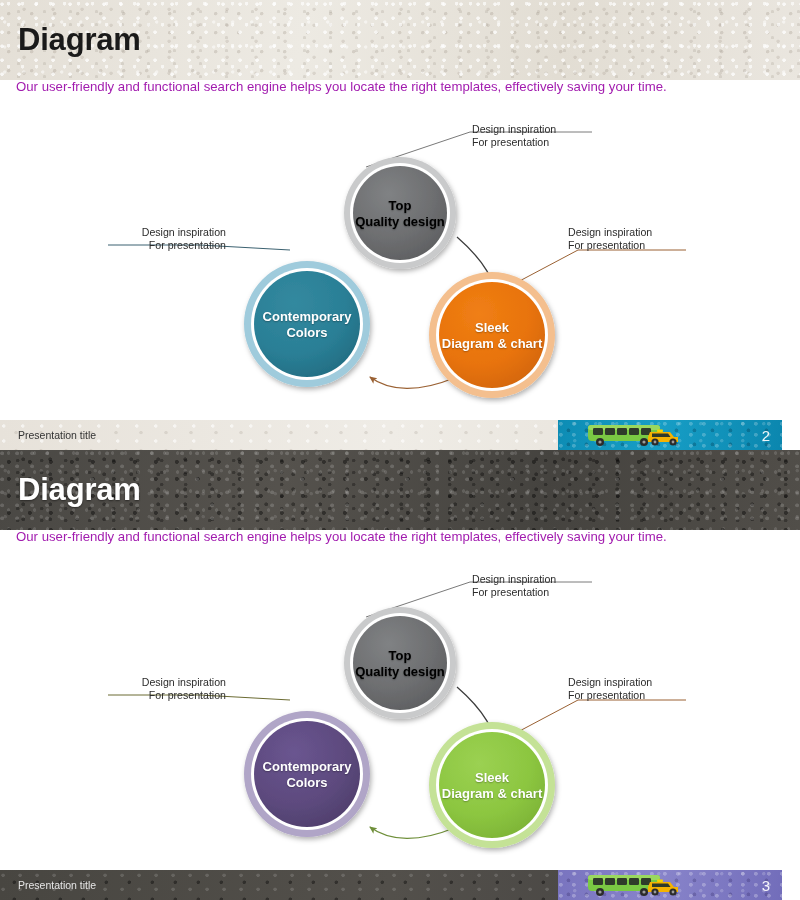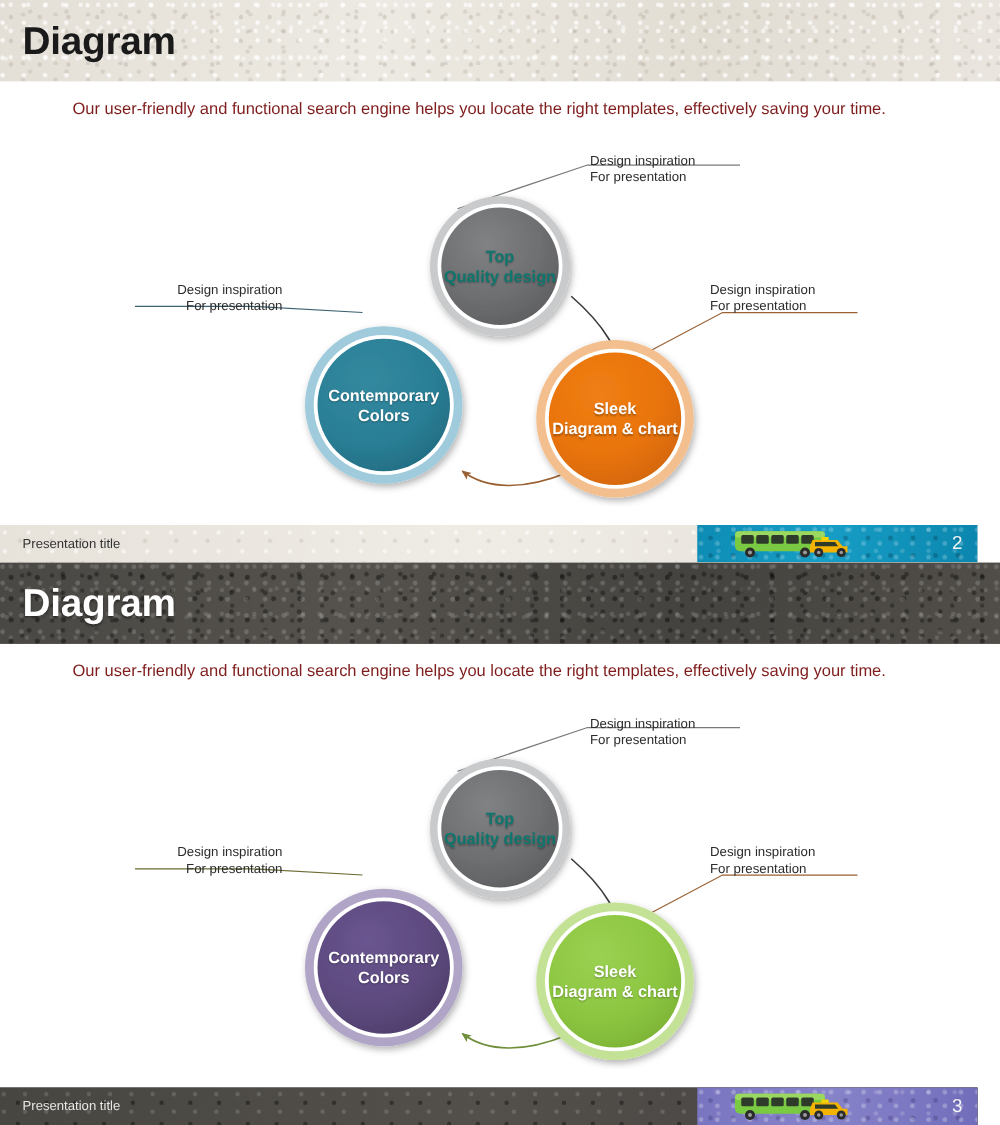--- a/index.html
+++ b/index.html
@@ -17,21 +17,21 @@
     left: 0; width: 800px;
     background: #ffffff;
     overflow: hidden;
   }
   .slide-1 { top: 0; height: 450px; }
   .slide-2 { top: 450px; height: 450px; }
 
   
   .header {
     position: absolute; left: 0; top: 0;
-    width: 800px; height: 65px;
+    width: 800px; height: 80px;
     overflow: hidden;
   }
   .header-light {
     background-color: #e8e4dc;
     background-image:
       radial-gradient(circle at 12% 30%, rgba(255,255,255,.75) 0 1.5px, transparent 2px),
       radial-gradient(circle at 38% 72%, rgba(160,150,138,.30) 0 1.5px, transparent 2px),
       radial-gradient(circle at 61% 18%, rgba(255,255,255,.65) 0 1.6px, transparent 2px),
       radial-gradient(circle at 83% 58%, rgba(168,158,146,.28) 0 1.4px, transparent 2px),
       radial-gradient(circle at 25% 88%, rgba(255,255,255,.5) 0 1.3px, transparent 2px),
@@ -65,22 +65,21 @@
     text-shadow: 0 1px 2px rgba(0,0,0,.45);
   }
 
   
   .body-text {
     position: absolute;
     left: 16px; top: 77px;
     width: 700px;
     font-size: 13.2px;
     line-height: 19px;
-    color: #7f1d1d;
-    margin-left: 42px;
+    color: #a21caf;
   }
 
   
   .diagram {
     position: absolute;
     left: 0; top: 105px;
     width: 800px; height: 300px;
   }
   .diagram svg { display: block; width: 800px; height: 300px; }
 
@@ -88,21 +87,21 @@
     position: absolute;
     color: #ffffff;
     font-weight: bold;
     font-size: 13px;
     line-height: 15.5px;
     text-align: center;
     text-shadow: 0 1px 1.5px rgba(0,0,0,.30);
     pointer-events: none;
     white-space: nowrap;
   }
-  .node-label.gray { color: #0f766e; text-align: center; }
+  .node-label.gray { color: #000000; text-align: center; }
 
   .callout {
     position: absolute;
     font-size: 10.6px;
     line-height: 13px;
     color: #2b2b2b;
     white-space: nowrap;
   }
   .callout.right-align { text-align: right; }
   .callout.left-align { text-align: left; }

